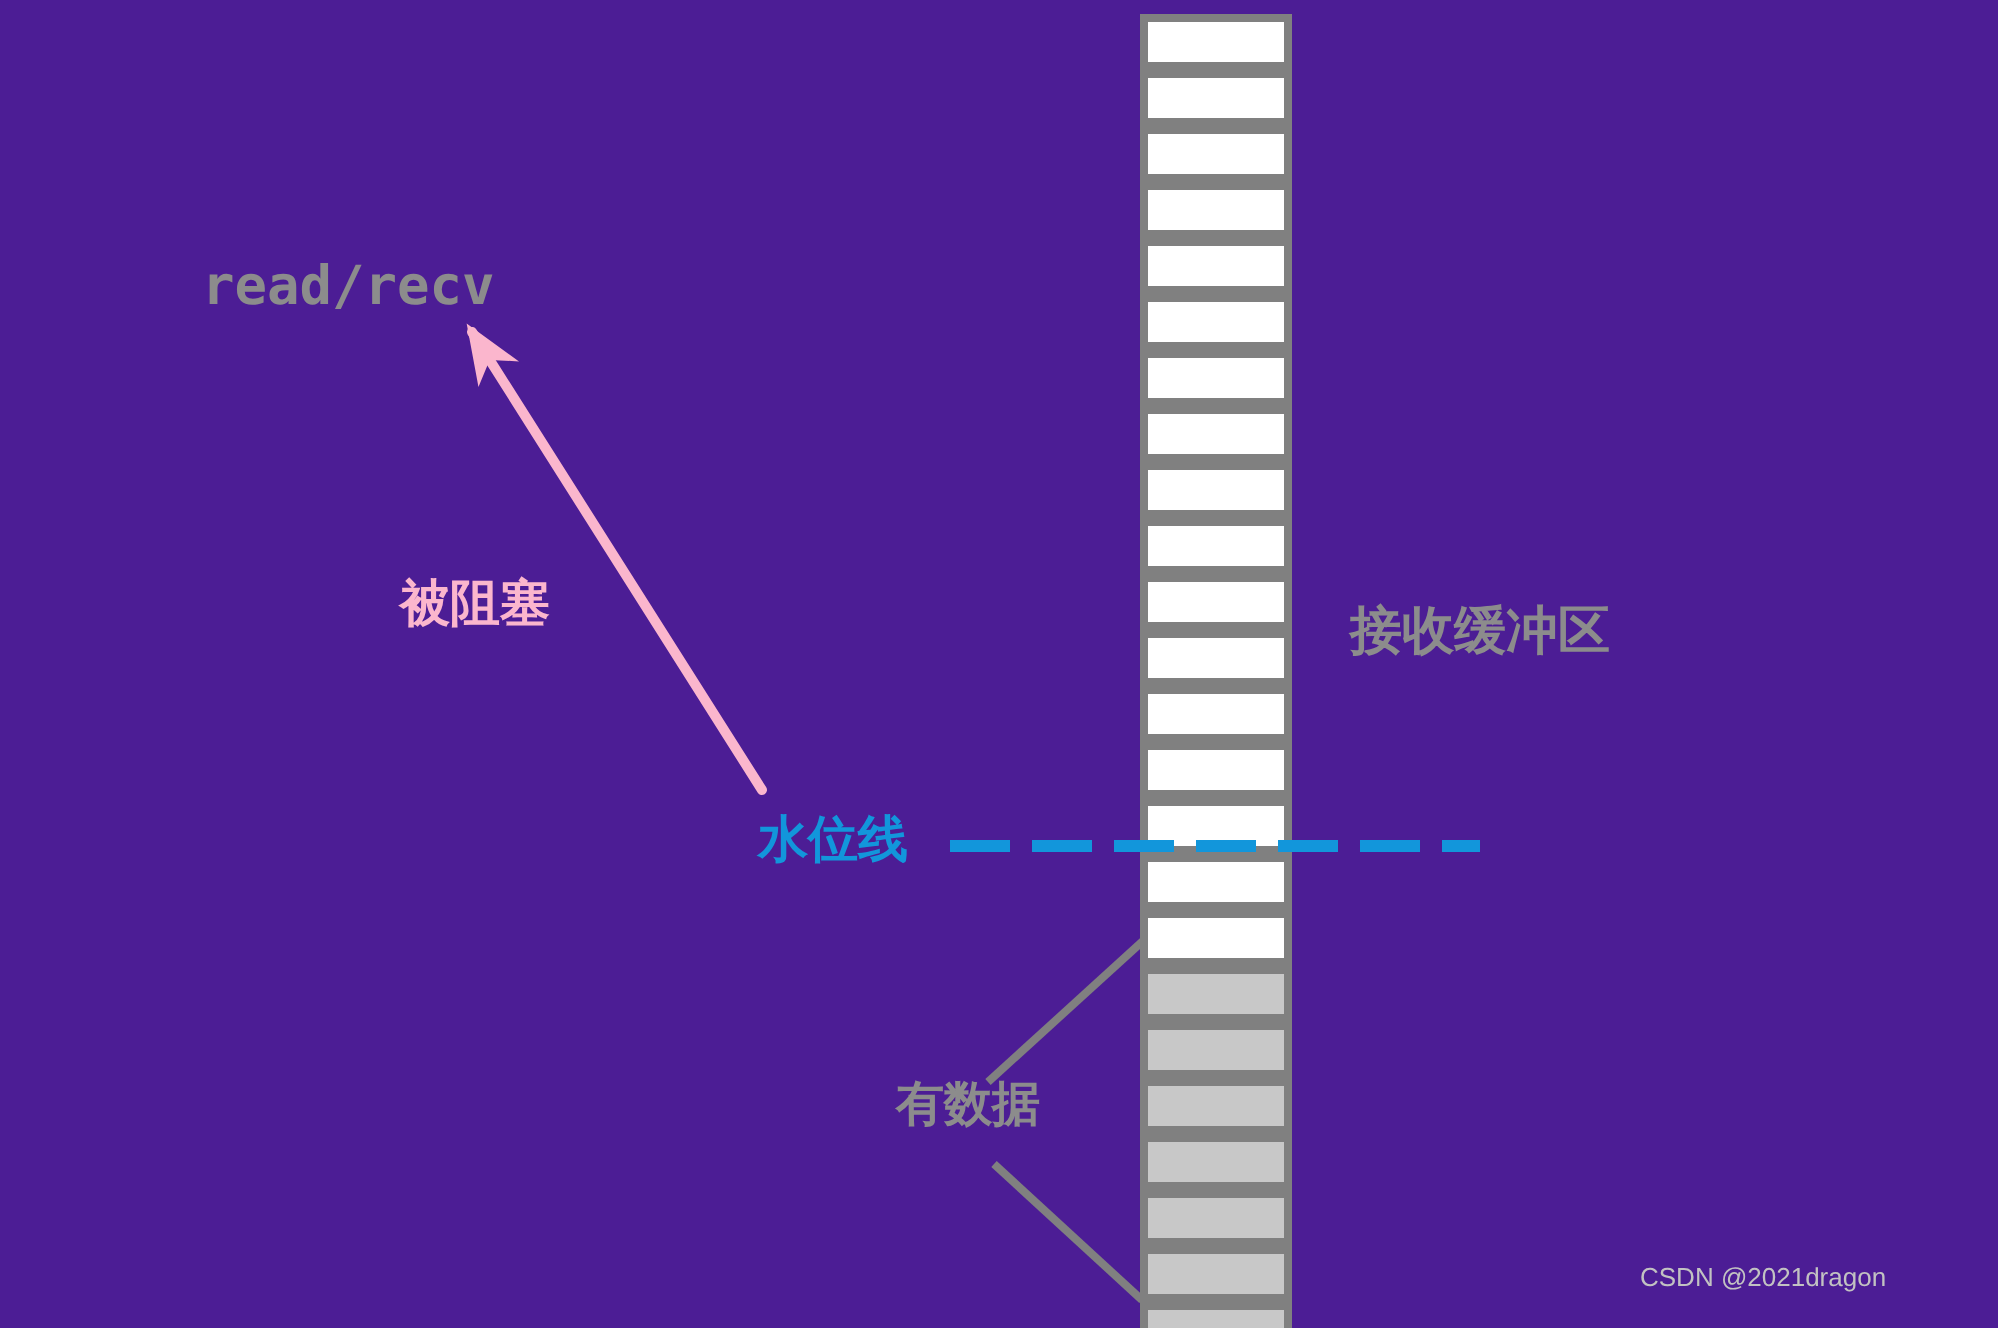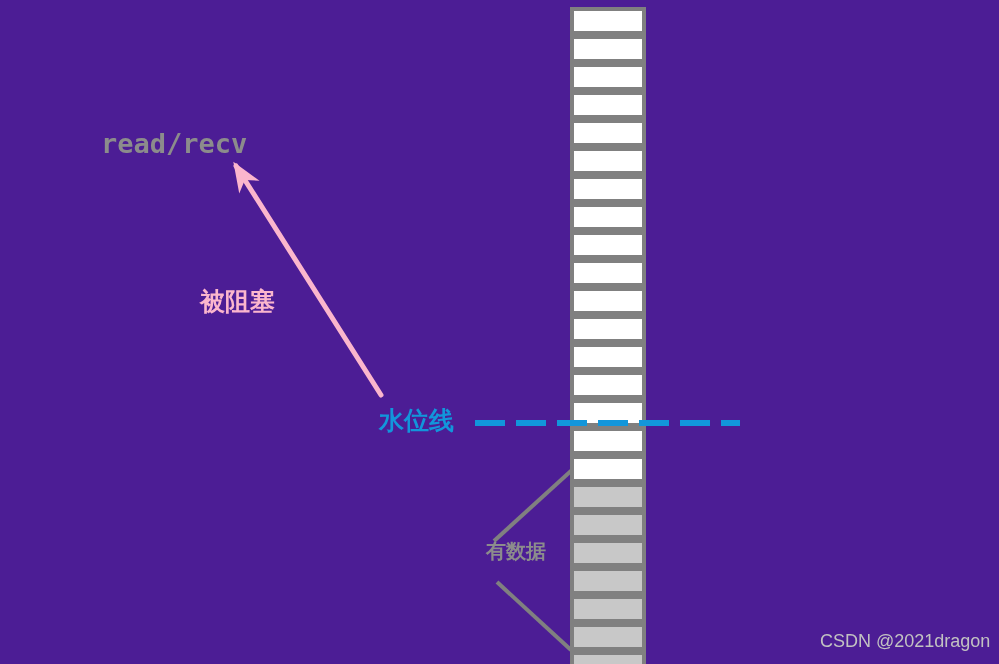--- a/index.html
+++ b/index.html
@@ -59,30 +59,29 @@
     top: 303px;
     font-family: "DejaVu Serif", "Liberation Serif", serif;
     font-size: 26px;
     font-weight: 700;
     color: #8c8c8c;
   }
   #label-has-data {
     left: 448px;
     top: 541px;
     font-family: Liberation Sans, sans-serif;
-    font-size: 20px;
+    font-size: 24px;
     font-weight: 700;
     color: #8c8c8c;
-    margin-left: 38px;
   }
   #watermark {
     left: 820px;
     top: 632px;
     font-family: "Liberation Sans", sans-serif;
-    font-size: 18px;
+    font-size: 13px;
     color: #c2c2c2;
   }
 </style>
 </head>
 <body>
 
 <div id="canvas">
 
   <svg id="diagram-svg" viewBox="0 0 999 664" xmlns="http://www.w3.org/2000/svg">
     <defs>
@@ -131,18 +130,19 @@
       <line id="blocked-arrow-line" stroke="#fbb6cd" stroke-width="5" stroke-linecap="round" marker-end="url(#pink-arrowhead)" x1="381" y1="395" x2="236" y2="166"></line>
     </g>
   </svg>
 
   <div class="label" id="label-read-recv">read/recv</div>
 
   <div class="label" id="label-blocked">被阻塞</div>
 
   <div class="label" id="label-waterline">水位线</div>
 
+  <div class="label" id="label-recv-buffer">接收缓冲区</div>
 
   <div class="label" id="label-has-data">有数据</div>
 
   <div class="label" id="watermark">CSDN @2021dragon</div>
 
 </div>
 
 </body></html>

